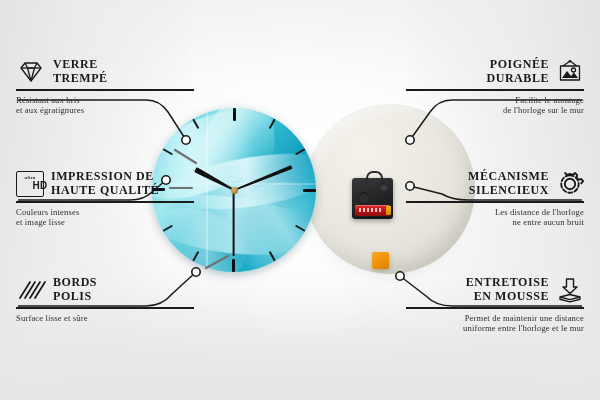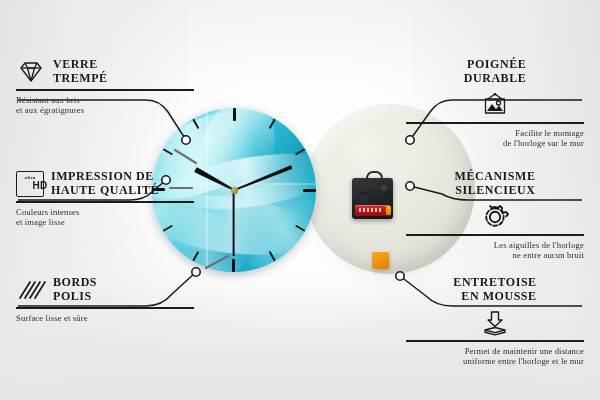--- a/index.html
+++ b/index.html
@@ -110,21 +110,21 @@
 
   
   svg.lines{position:absolute;inset:0;width:600px;height:400px;pointer-events:none;}
   svg.lines path{fill:none;stroke:#1b1b1b;stroke-width:1.5;}
   svg.lines circle.node{fill:#fbfbfb;stroke:#1b1b1b;stroke-width:1.6;}
   svg.lines line.stub{stroke:#6f7173;stroke-width:2.2;stroke-linecap:round;}
 
   
   .feat{position:absolute;width:178px;}
   .feat .head{display:flex;align-items:center;gap:7px;}
-  .feat.right .head{flex-direction:column;justify-content:flex-end;}
+  .feat.right .head{flex-direction:row;justify-content:flex-end;}
   .feat .title{
     font-family:"Liberation Serif", serif;
     font-weight:bold;font-size:12px;line-height:13.5px;letter-spacing:.55px;
     color:#17191b;text-transform:uppercase;}
   .feat.left .title{text-align:left;}
   .feat.right .title{text-align:right;}
   .feat .rule{height:1.6px;background:#1b1b1b;margin:4px 0 4px;}
   .feat .desc{
     font-family:"Liberation Serif", serif;
     font-size:8.6px;line-height:10.8px;color:#2c2e30;letter-spacing:.15px;}
@@ -336,21 +336,21 @@
         <g fill="none" stroke="#17191b" stroke-width="2" stroke-linejoin="round" stroke-linecap="round">
           <path d="M14,3.2 l3.1,1.0 2.2,-2.0 2.4,2.0 -0.6,2.9 2.1,2.1 2.9,-0.6 2.0,2.4 -2.0,2.2
                    M14,3.2 l-3.1,1.0 -2.2,-2.0"></path>
           <circle cx="14" cy="14" r="5.6"></circle>
           <path d="M14,4.6 A9.4,9.4 0 1,1 13.9,4.6" stroke-dasharray="4.1 2.6"></path>
         </g>
       </svg>
     </div>
     <div class="rule"></div>
     <div class="desc">
-      <div>Les aiguilles de l'horloge</div>
+      <div>Les distance de l'horloge</div>
       <div>ne entre aucun bruit</div>
     </div>
   </div>
 
   <div class="feat right" style="left:406px;top:276px;width:178px;">
     <div class="head">
       <div class="title">
         <div>ENTRETOISE</div>
         <div>EN MOUSSE</div>
       </div>

